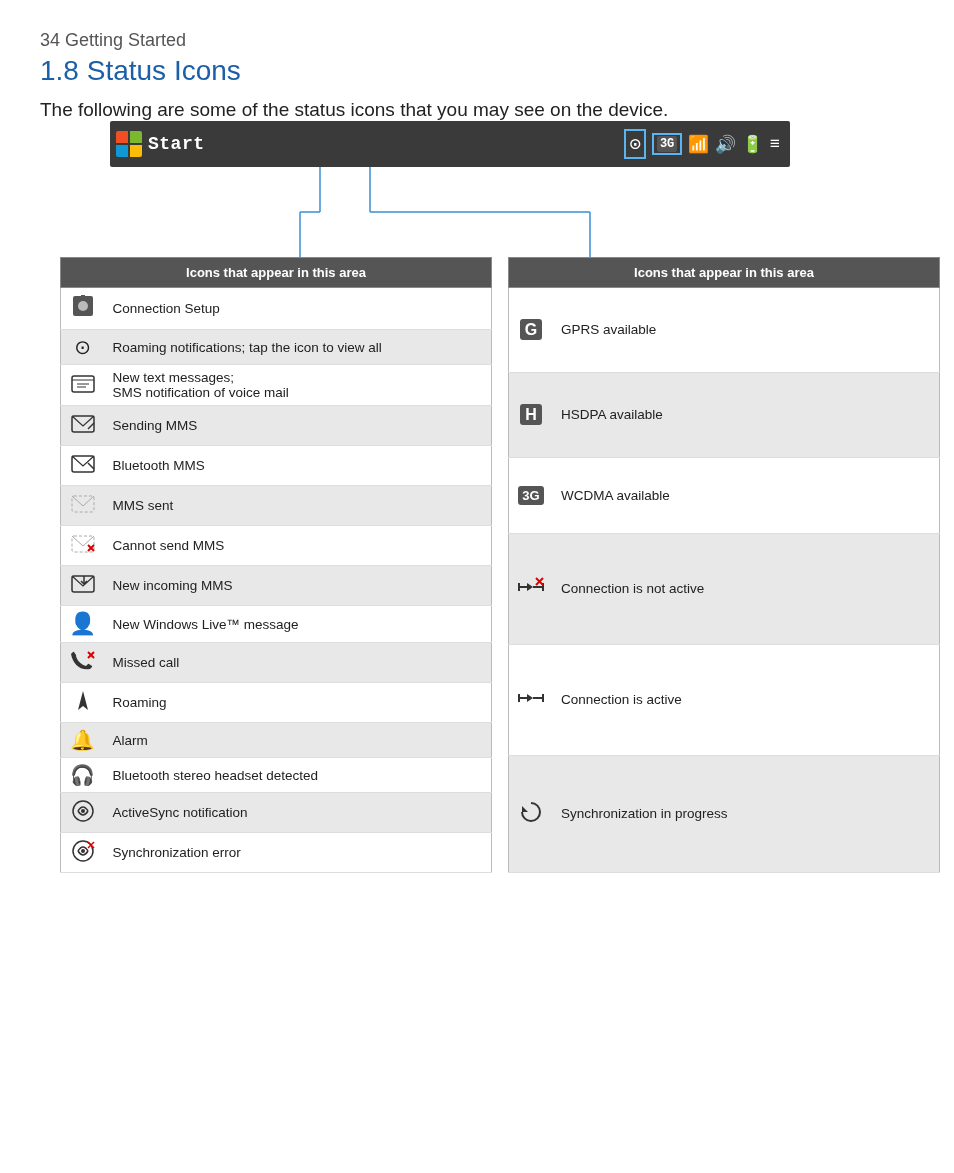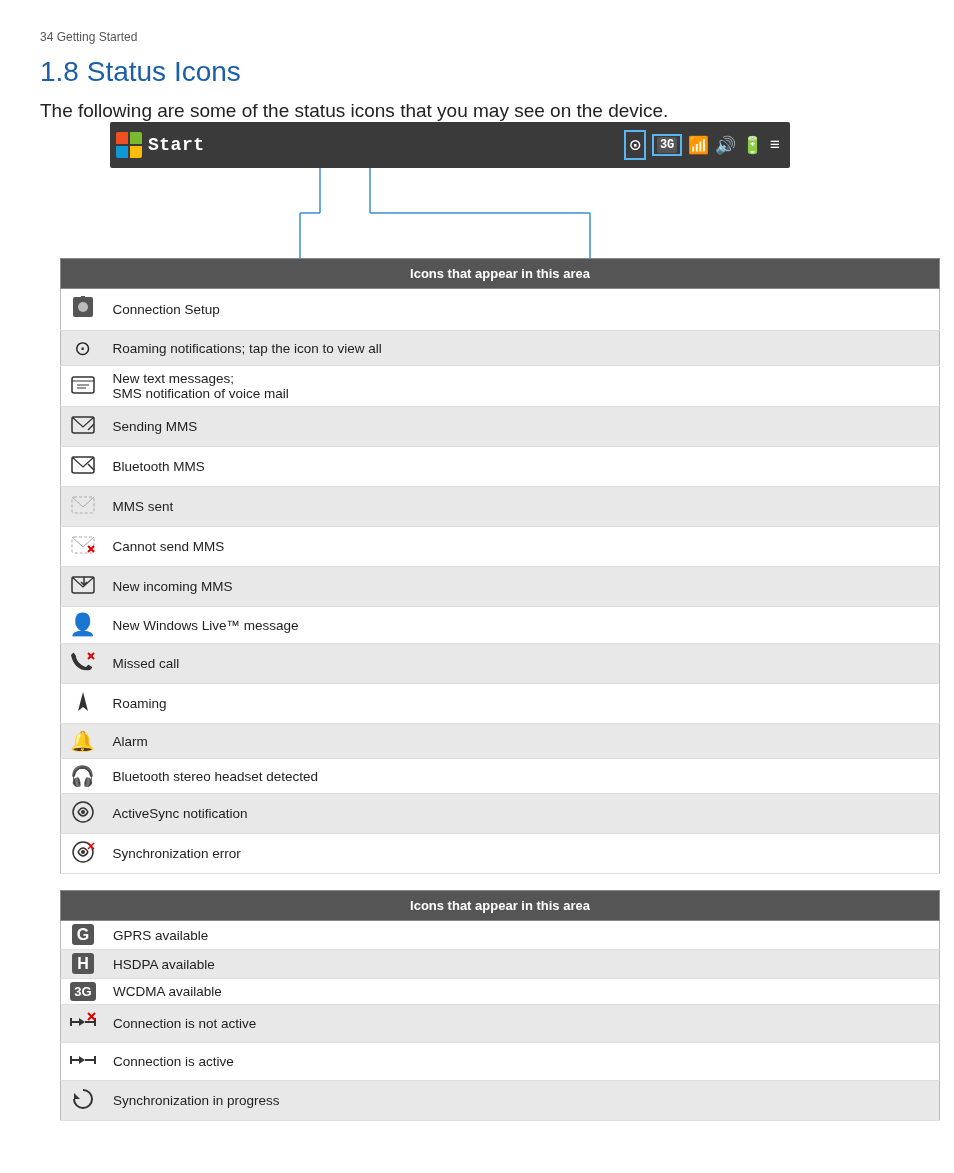--- a/index.html
+++ b/index.html
@@ -6,23 +6,23 @@
     body {
       background: #fff;
       font-family: Arial, sans-serif;
       font-size: 15px;
       color: #222;
       width: 954px;
       min-height: 1173px;
       padding: 30px 40px 40px 40px;
     }
     .page-num {
-      font-size: 12px;
+      font-size: 18px;
       color: #555;
-      margin-bottom: 12px;
+      margin-bottom: 4px;
     }
     .section-title {
       font-size: 28px;
       font-weight: normal;
       color: #1a5fa8;
       margin-bottom: 12px;
     }
     .intro-text {
       font-size: 19px;
       color: #222;
@@ -64,21 +64,20 @@
       display: inline-flex;
       align-items: center;
       justify-content: center;
     }
     
     .tables-row {
       display: flex;
       gap: 16px;
       width: 880px;
       margin: 0 auto;
-      flex-direction: column;
     }
     .icon-table {
       flex: 1;
       border-collapse: collapse;
       border: 1px solid #bbb;
     }
     .icon-table th {
       background: #555;
       color: #fff;
       font-size: 13px;

